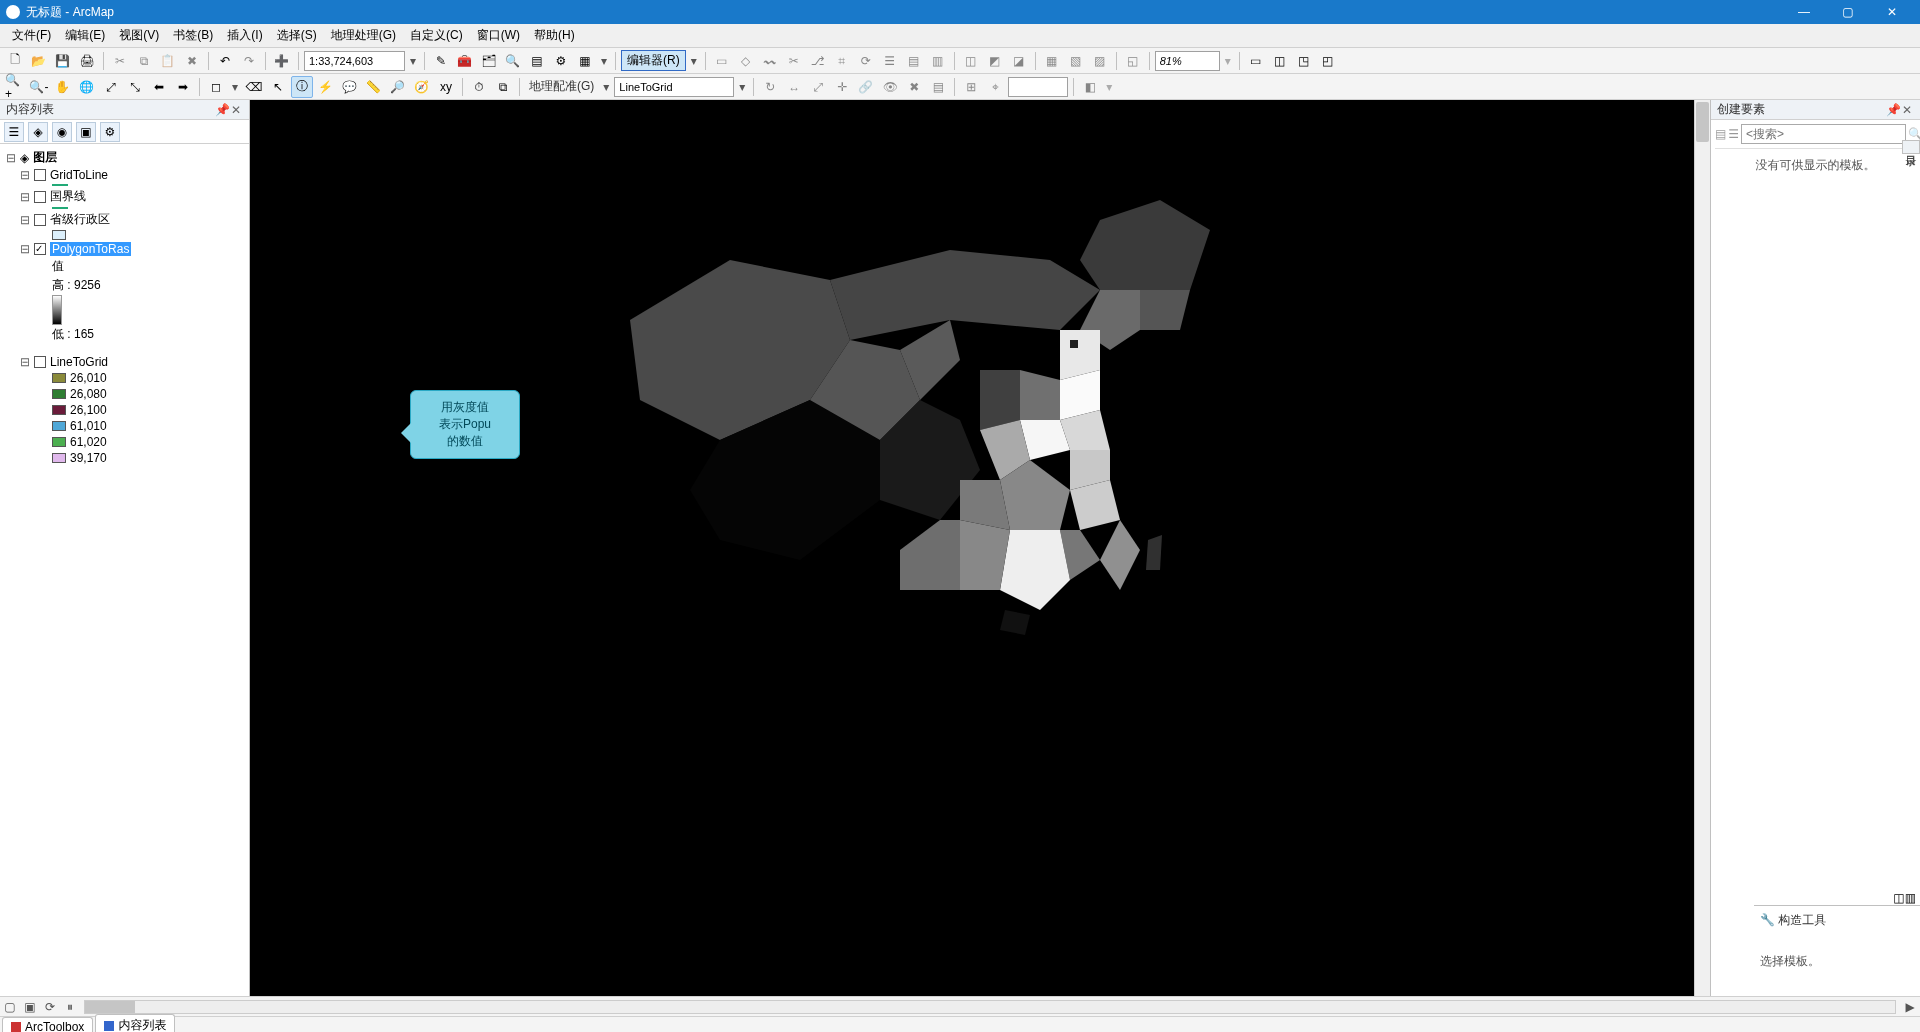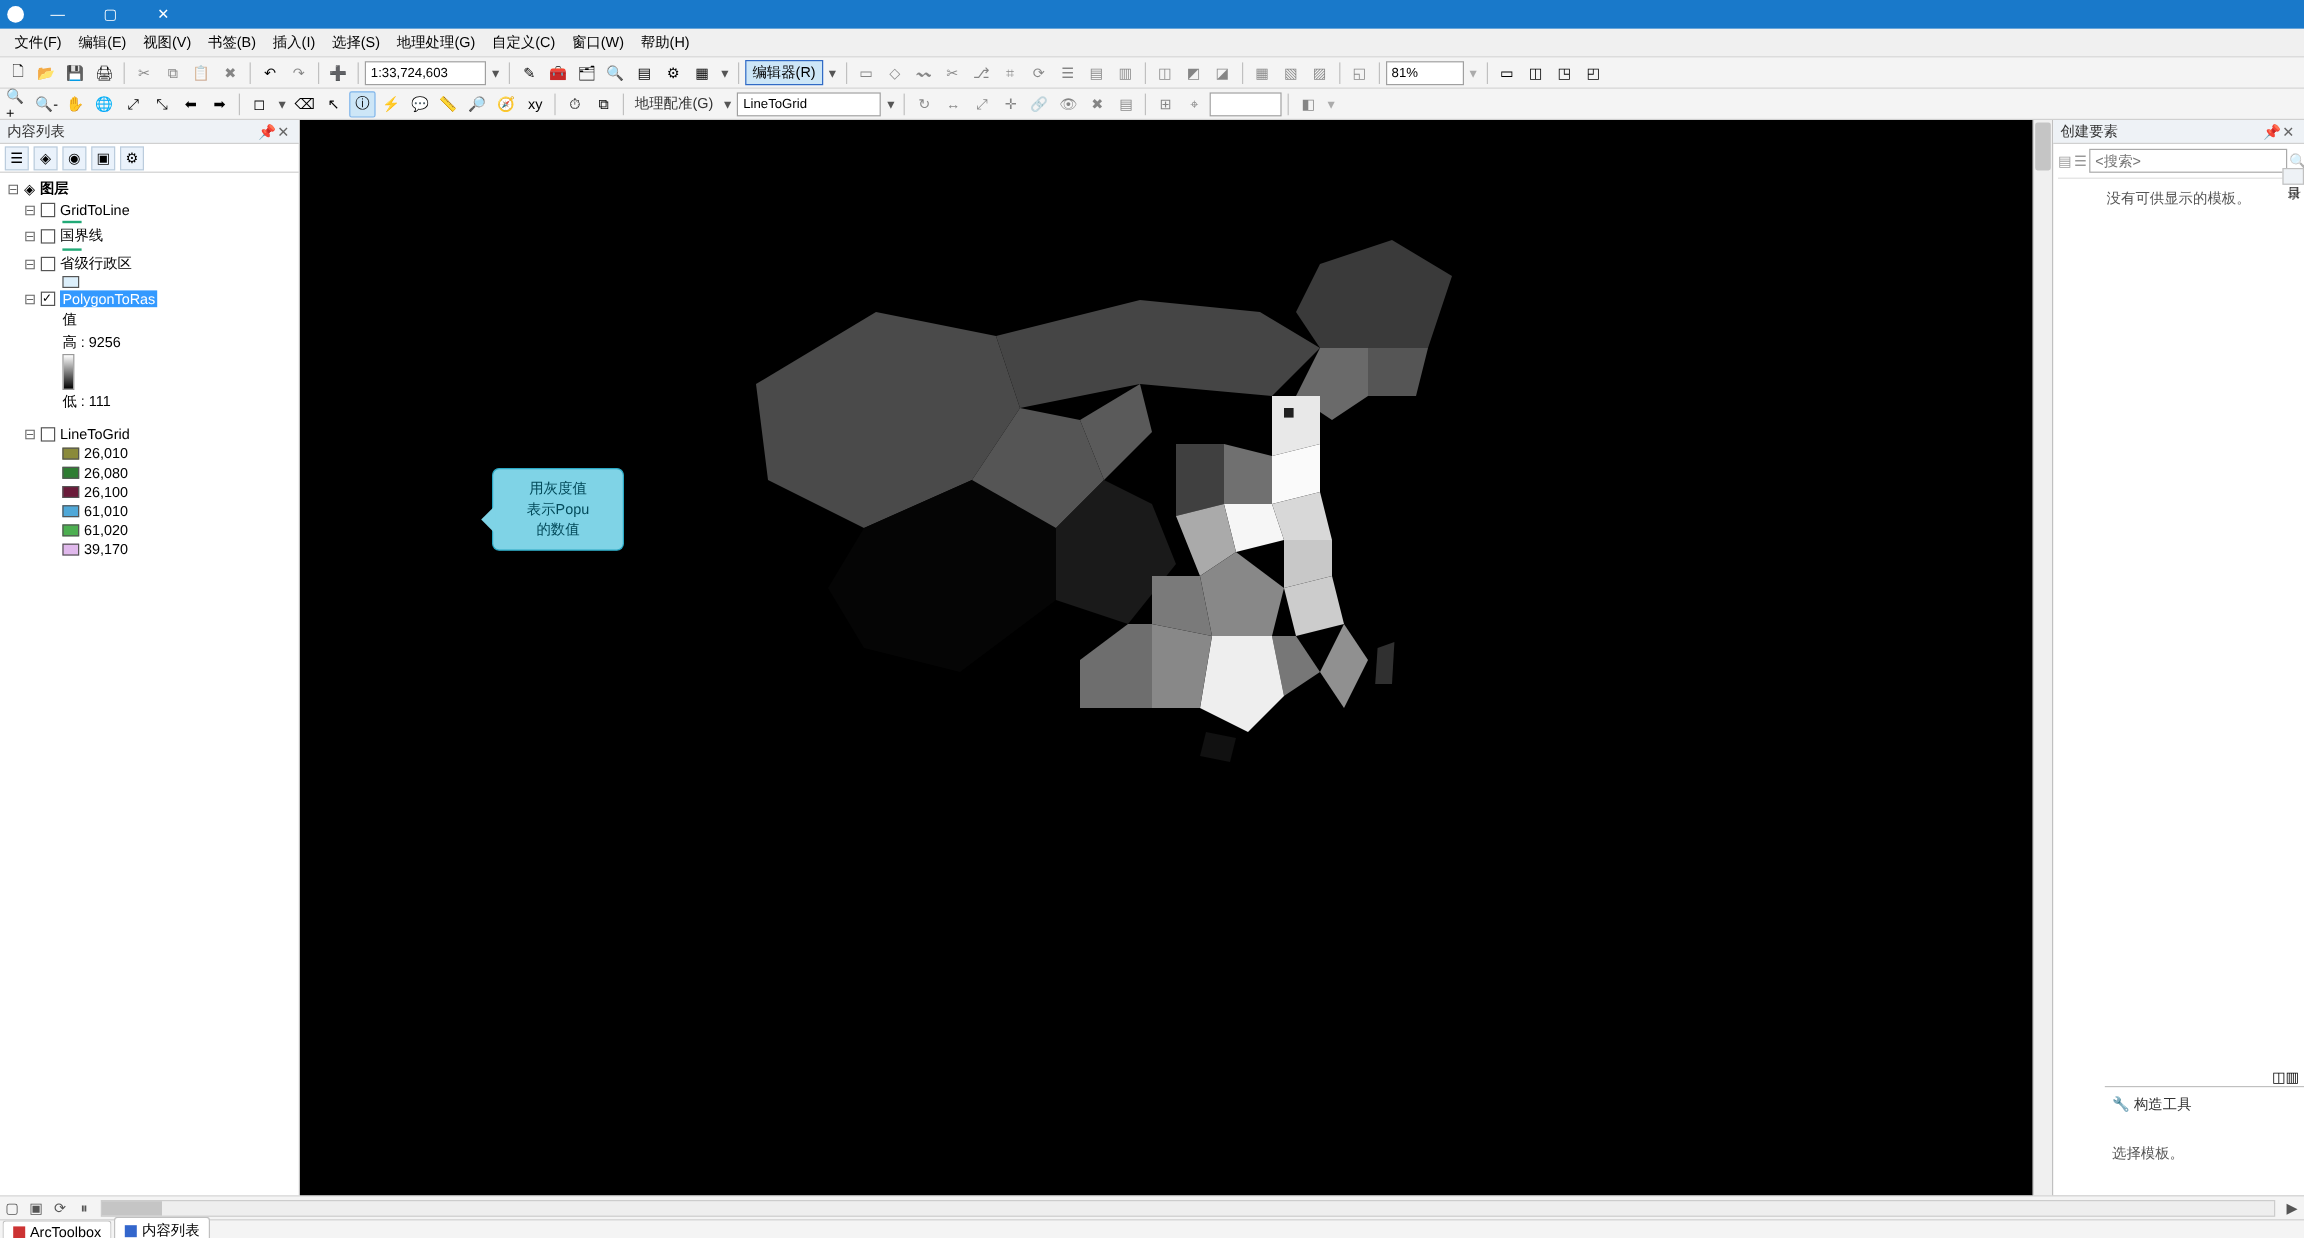--- a/index.html
+++ b/index.html
@@ -13,21 +13,21 @@
 .toolbar { height:26px; background:#f4f4f4; border-bottom:1px solid #d0d0d0; display:flex; align-items:center; padding:0 4px; gap:2px;}
 .toolbar .tb { width:22px; height:22px; display:flex; align-items:center; justify-content:center; border:1px solid transparent; border-radius:2px;}
 .toolbar .sep { width:1px; height:18px; background:#c0c0c0; margin:0 3px;}
 .toolbar input.scale, .toolbar input.txt { height:20px; border:1px solid #a0a0a0; padding:0 4px; font-size:11px; background:#fff;}
 .toolbar .scale { width:101px;}
 .toolbar .dd { width:12px; text-align:center; color:#555;}
 .toolbar .lbl { padding:0 4px; color:#333;}
 .toolbar .btnlbl { padding:1px 5px; border:1px solid #9aa; background:#e8f0f8;}
 .toolbar .btnlbl.active { border:1px solid #316ac5; background:#cde6f7;}
 .toolbar .dim { opacity:.45;}
-.toolbar .txt.long { width:65px;}
+.toolbar .txt.long { width:65px;font-style:italic;}
 
 .main { display:flex; height:calc(1032px - 24px - 24px - 26px - 26px - 18px - 18px); }
 .panel-left { width:250px; border-right:1px solid #c0c0c0; display:flex; flex-direction:column; background:#fff;}
 .pane-title { height:20px; background:#eef2f6; border-bottom:1px solid #d0d0d0; display:flex; align-items:center; padding:0 6px; font-size:12px; color:#333;}
 .pane-title .spacer { flex:1;}
 .pane-title .pin, .pane-title .x { width:14px; text-align:center; color:#666; cursor:default;}
 .toc-icons { height:24px; border-bottom:1px solid #d0d0d0; display:flex; align-items:center; gap:4px; padding:0 4px;}
 .toc-icons .ti { width:20px; height:20px; border:1px solid #bcd; background:#eaf2fb; display:flex; align-items:center; justify-content:center;}
 .toc { flex:1; overflow:auto; padding:4px 2px;}
 .toc .row { display:flex; align-items:center; gap:4px; padding:1px 2px;}
@@ -66,20 +66,21 @@
 .panel-right .construct .msg2 { text-align:left; color:#555; padding:20px 0;}
 .side-tab { position:absolute; right:0; top:140px; width:18px; background:#eef2f6; border:1px solid #c0c0c0; writing-mode:vertical-rl; padding:6px 1px; font-size:11px; color:#333;}
 
 svg .reg { stroke:none;}
 </style>
 </head>
 <body>
 
 <div class="titlebar">
   <span class="app-icon"></span>
+  <span class="title">无标题 - ArcMap</span>
   <div class="winbtn">—</div>
   <div class="winbtn">▢</div>
   <div class="winbtn close">✕</div>
 </div>
 
 <div class="menubar">
   <span>文件(F)</span>
   <span>编辑(E)</span>
   <span>视图(V)</span>
   <span>书签(B)</span>
@@ -255,21 +256,21 @@
           <span class="sel">PolygonToRas</span>
         </div>
       <div class="row indent3">
           <span>值</span>
         </div>
       <div class="row indent3">
           <span>高 : 9256</span>
         </div>
       <div class="ramp"></div>
       <div class="row indent3">
-          <span>低 : 111</span>
+          <span>低 : 165</span>
         </div>
 
       <div class="row indent1" style="margin-top:10px">
           <span class="exp">⊟</span>
           <span class="cb"></span>
           <span>LineToGrid</span>
         </div>
       <div class="row indent3">
           <span class="swatch-box" style="background:#8a8a3a"></span>
           <span>26,010</span>

